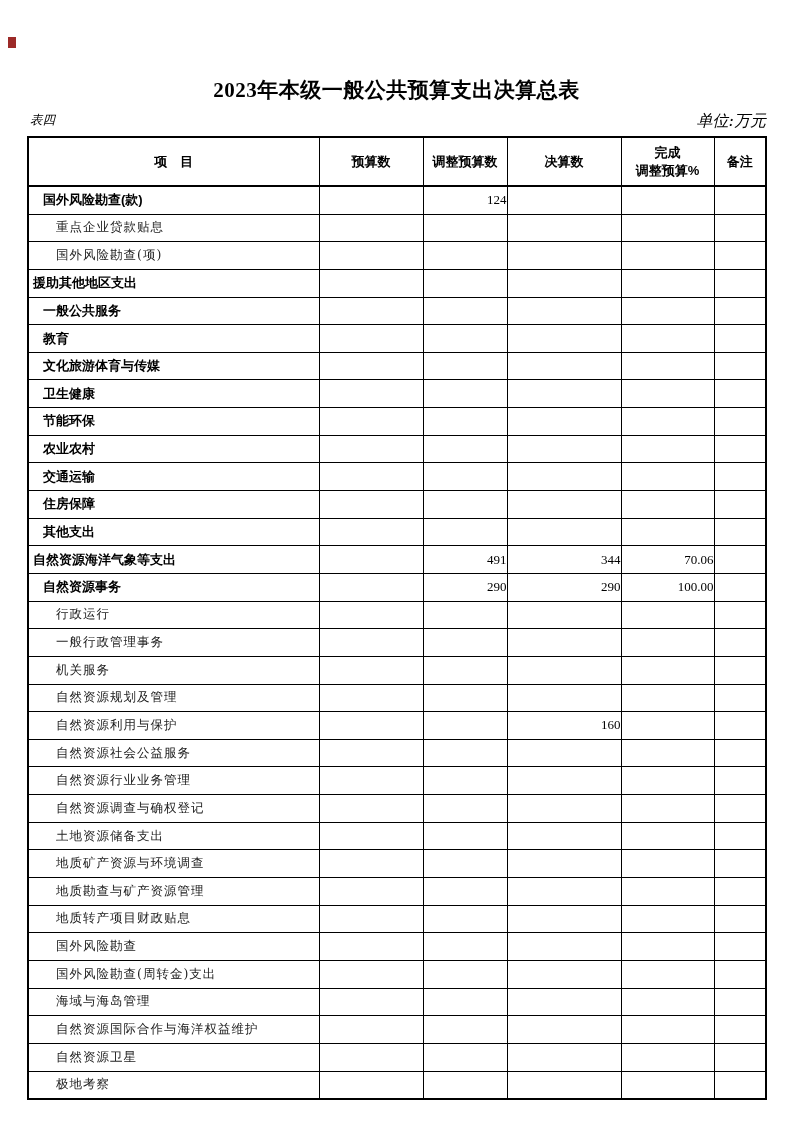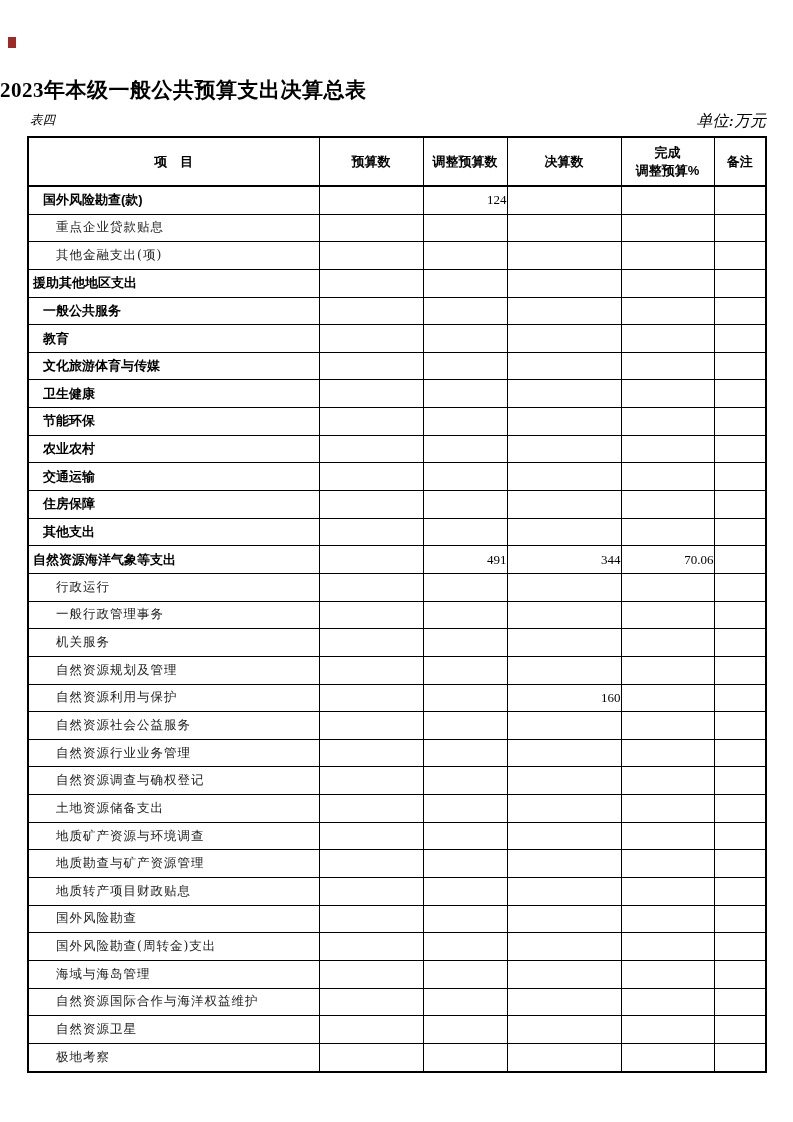--- a/index.html
+++ b/index.html
@@ -11,21 +11,21 @@
     overflow:hidden;
     font-family:"Liberation Sans",sans-serif;
     color:#000;
   }
   .corner-mark{
     position:absolute;left:8px;top:37px;width:8px;height:11px;
     background:#9c2a28;
   }
   .page-title{
     position:absolute;left:0;top:76px;width:100%;
-    text-align:left;
+    text-align:center;
     font-family:"Liberation Serif",serif;
     font-weight:700;
     font-size:21px;
     letter-spacing:0.5px;
   }
   .table-label{
     position:absolute;left:30px;top:112px;
     font-family:"DejaVu Serif",serif;
     font-style:italic;
     font-size:12.5px;
@@ -130,21 +130,21 @@
             <span class="lbl">重点企业贷款贴息</span>
           </td>
           <td class="num-cell"></td>
           <td class="num-cell"></td>
           <td class="num-cell"></td>
           <td class="num-cell"></td>
           <td class="num-cell"></td>
         </tr>
         <tr class="data-row kai-row indent-2">
           <td class="label-cell">
-            <span class="lbl">其他金融支出(项)</span>
+            <span class="lbl">国外风险勘查(项)</span>
           </td>
           <td class="num-cell"></td>
           <td class="num-cell"></td>
           <td class="num-cell"></td>
           <td class="num-cell"></td>
           <td class="num-cell"></td>
         </tr>
         <tr class="data-row bold-row indent-0">
           <td class="label-cell">
             <span class="lbl">援助其他地区支出</span>
@@ -248,20 +248,30 @@
         <tr class="data-row bold-row indent-0">
           <td class="label-cell">
             <span class="lbl">自然资源海洋气象等支出</span>
           </td>
           <td class="num-cell"></td>
           <td class="num-cell">491</td>
           <td class="num-cell">344</td>
           <td class="num-cell">70.06</td>
           <td class="num-cell"></td>
         </tr>
+        <tr class="data-row bold-row indent-1">
+          <td class="label-cell">
+            <span class="lbl">自然资源事务</span>
+          </td>
+          <td class="num-cell"></td>
+          <td class="num-cell">290</td>
+          <td class="num-cell">290</td>
+          <td class="num-cell">100.00</td>
+          <td class="num-cell"></td>
+        </tr>
         <tr class="data-row kai-row indent-2">
           <td class="label-cell">
             <span class="lbl">行政运行</span>
           </td>
           <td class="num-cell"></td>
           <td class="num-cell"></td>
           <td class="num-cell"></td>
           <td class="num-cell"></td>
           <td class="num-cell"></td>
         </tr>

